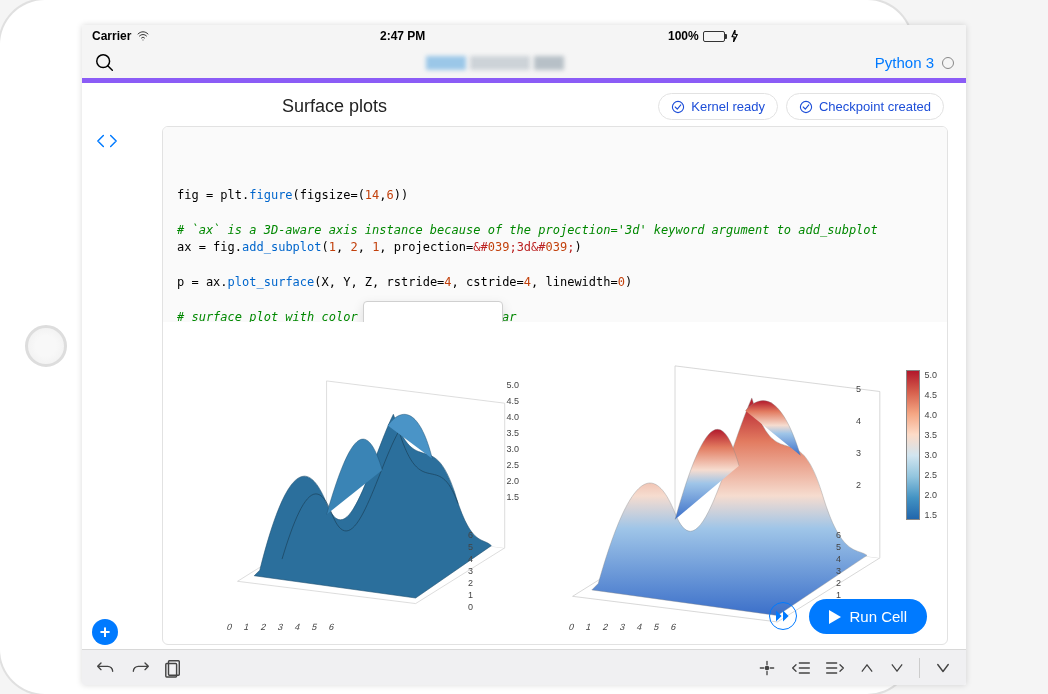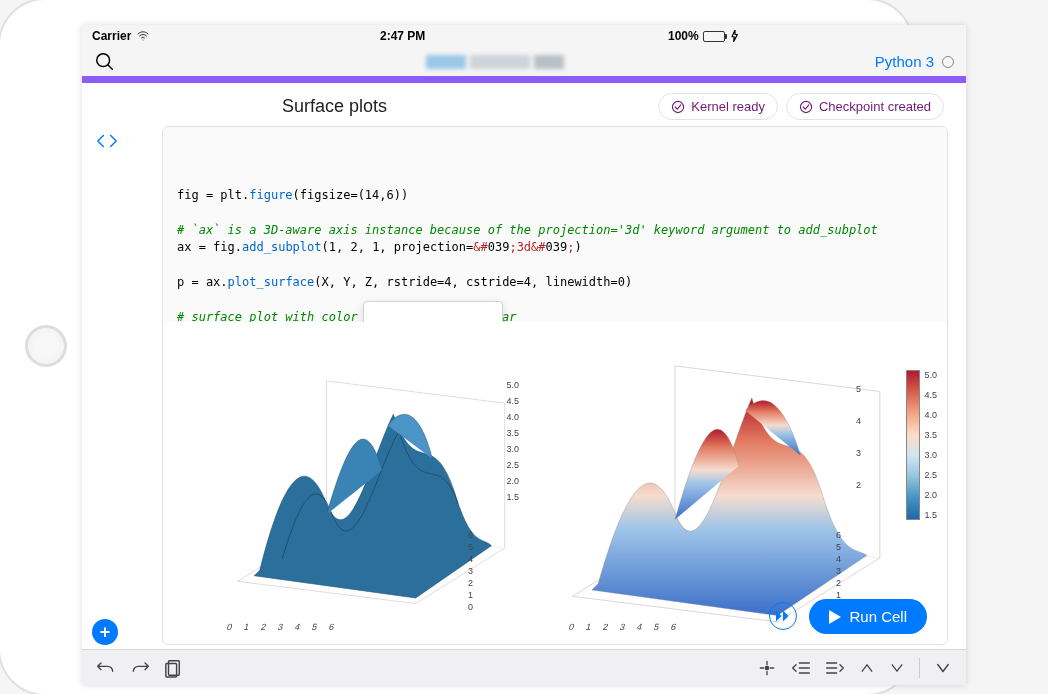--- a/index.html
+++ b/index.html
@@ -68,21 +68,21 @@
     width: 22px; height: 11px;
     border: 1px solid #333; border-radius: 2px;
     padding: 1px; position: relative;
   }
   .battery-fill { background: #32d74b; width: 100%; height: 100%; border-radius: 1px; }
   .battery-tip { width: 2px; height: 5px; background: #333; border-radius: 0 1px 1px 0; }
   
   .nav-bar {
     height: 36px;
     background: #f5f5f5;
-    border-bottom: 7px solid #8b5cf6;
+    border-bottom: 5px solid #8b5cf6;
     display: flex;
     align-items: center;
     padding: 0 12px;
     gap: 12px;
   }
   .nav-center { flex: 1; display: flex; justify-content: center; gap: 4px; }
   .blur-block { background: #cfe0ec; height: 14px; border-radius: 1px; filter: blur(2px); }
   .nav-right { display: flex; align-items: center; gap: 8px; color: #007aff; font-size: 15px; }
   .kernel-dot {
     width: 12px; height: 12px; border-radius: 50%;
@@ -102,21 +102,21 @@
     flex: 1;
   }
   .status-pill {
     display: inline-flex;
     align-items: center;
     gap: 6px;
     padding: 5px 12px;
     background: #fff;
     border: 1px solid #e2e2e2;
     border-radius: 18px;
-    color: #701a75;
+    color: #1d4ed8;
     font-size: 13px;
   }
   .check-icon {
     width: 14px; height: 14px;
   }
   
   .notebook-wrap {
     flex: 1;
     position: relative;
     overflow: hidden;
@@ -169,21 +169,21 @@
   .prompt {
     position: absolute;
     left: -56px;
     top: 8px;
     color: #888;
     font-family: "SF Mono", Menlo, monospace;
     font-size: 12px;
   }
   .code-line { min-height: 17px; }
   .tok-fn { color: #0066cc; }
-  .tok-num { color: #000000; }
+  .tok-num { color: #c2410c; }
   .tok-str { color: #bb2222; }
   .tok-cmt { color: #008800; font-style: italic; }
   @keyframes blink { 50% { opacity: 0; } }
   
   .autocomplete {
     position: absolute;
     left: 200px; top: 174px;
     min-width: 140px;
     background: #fff;
     border: 1px solid #d0d0d0;

